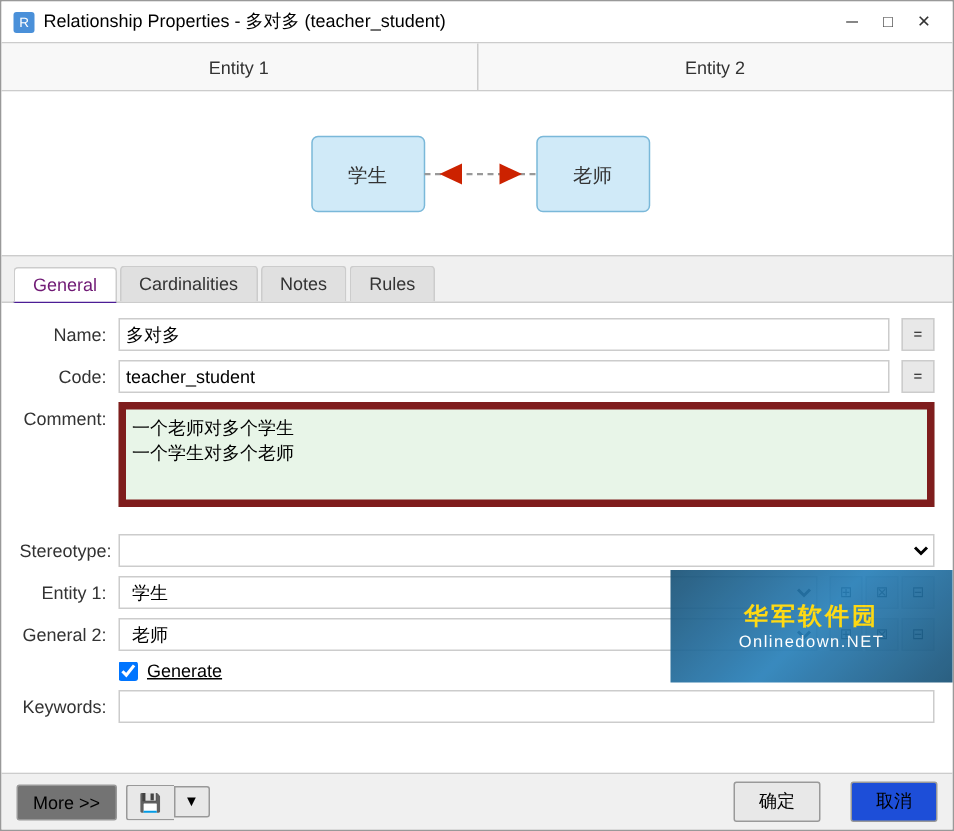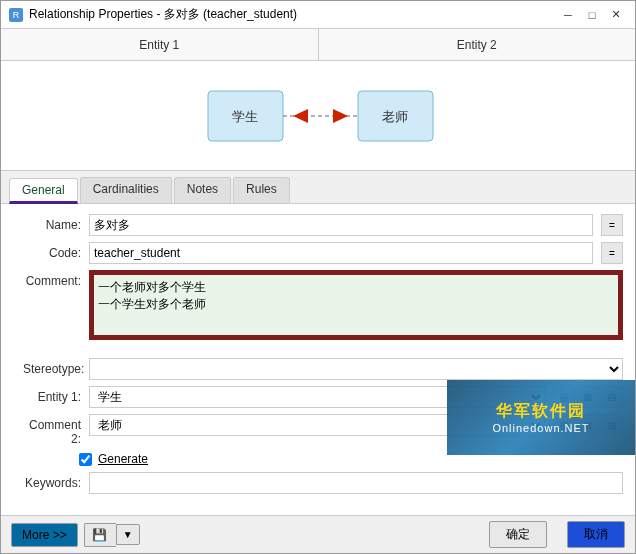--- a/index.html
+++ b/index.html
@@ -119,22 +119,22 @@
       cursor: pointer;
       border: 1px solid #ccc;
       border-bottom: none;
       background: #e0e0e0;
       color: #333;
       margin-right: 2px;
       border-radius: 3px 3px 0 0;
     }
     .tab.active {
       background: #fff;
-      border-bottom: 3px solid #4c1d95;
-      color: #14532d;
+      border-bottom: 1px solid #4c1d95;
+      color: #701a75;
       position: relative;
       bottom: -1px;
     }
 
     
     .form-area {
       background: #fff;
       padding: 10px 12px;
       flex: 1;
       display: flex;
@@ -148,21 +148,20 @@
       gap: 8px;
     }
 
     .form-label {
       width: 58px;
       text-align: right;
       font-size: 12px;
       color: #333;
       padding-top: 4px;
       flex-shrink: 0;
-      margin-left: 10px;
     }
 
     .form-input {
       flex: 1;
       height: 22px;
       border: 1px solid #ccc;
       padding: 2px 4px;
       font-size: 12px;
       background: #fff;
       outline: none;
@@ -297,21 +296,21 @@
     }
     .btn.primary {
       background: #e8e8e8;
     }
 
     .more-btn {
       padding: 4px 10px;
       font-size: 12px;
       cursor: pointer;
       border: 1px solid #999;
-      background: #0369a1;
+      background: #737373;
       border-radius: 2px;
     }
 
     .save-btn {
       display: flex;
       align-items: center;
       gap: 0;
     }
 
     .save-main {
@@ -434,21 +433,21 @@
         <option>学生</option>
       </select>
       <div class="entity-row-icons">
         <button class="icon-btn">⊞</button>
         <button class="icon-btn">⊠</button>
         <button class="icon-btn">⊟</button>
       </div>
     </div>
 
     <div class="form-row">
-      <span class="form-label">Comment 2:</span>
+      <span class="form-label">General 2:</span>
       <select class="form-select">
         <option>老师</option>
       </select>
       <div class="entity-row-icons">
         <button class="icon-btn">⊞</button>
         <button class="icon-btn">⊠</button>
         <button class="icon-btn">⊟</button>
       </div>
     </div>
 

